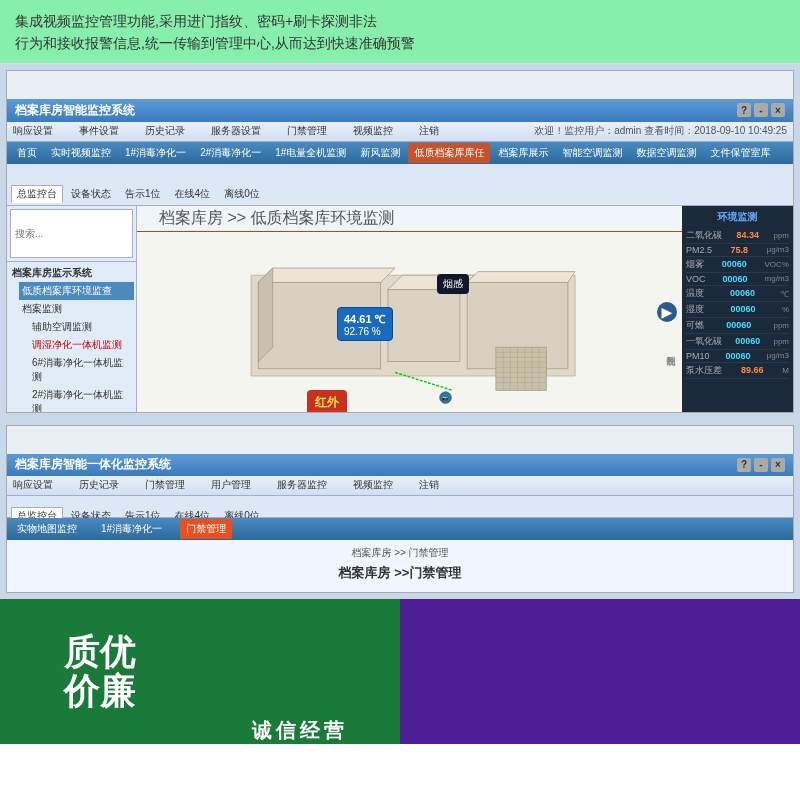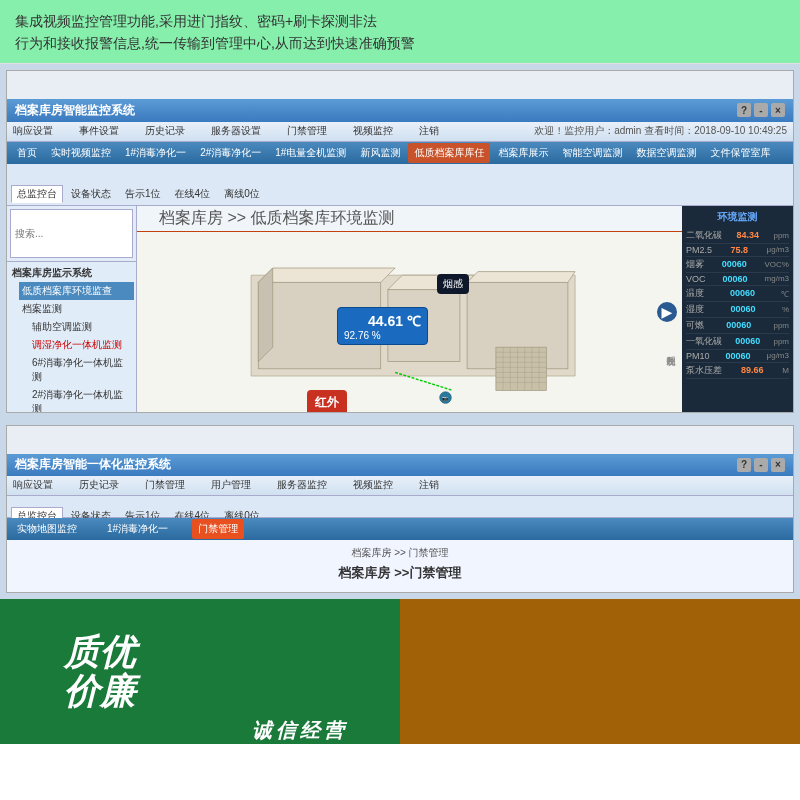--- a/index.html
+++ b/index.html
@@ -222,24 +222,23 @@
       padding: 1px 0;
       border-bottom: 1px solid #2a3a4a;
     }
     .env-name { color: #aaa; font-size: 9px; }
     .env-val { color: #4df; font-size: 9px; font-weight: bold; }
     .env-unit { color: #888; font-size: 8px; text-align: right; }
     .env-val.highlight { color: #f84; }
 
     
     .bottom-section {
-      background: #a16207;
+      background: #4c1d95;
       display: flex;
       height: 145px;
-      font-style: italic;
     }
     .bottom-left {
       width: 200px;
       background: #1a7a3a;
       display: flex;
       align-items: center;
       justify-content: center;
       flex-direction: column;
       padding: 10px;
     }
@@ -291,24 +290,24 @@
       z-index: 10;
     }
     .tag-blue {
       background: #1a6abf;
       color: white;
       border-radius: 4px;
       padding: 3px 6px;
       font-size: 10px;
       border: 1px solid #0a4a8f;
     }
-    .tag-blue .tag-val { font-size: 14px; font-weight: bold; margin-left: 24px; }
+    .tag-blue .tag-val { font-size: 11px; font-weight: bold; }
     .tag-red {
       background: #c83020;
-      color: #ffffff;
+      color: #fde047;
       border-radius: 4px;
       padding: 4px 8px;
       font-size: 12px;
       font-weight: bold;
     }
     .tag-teal {
       background: #0f172a;
       color: white;
       border-radius: 4px;
       padding: 3px 6px;
@@ -354,21 +353,21 @@
       border-radius: 50%;
       cursor: pointer;
     }
 
     .nav-menu-2 {
       background: linear-gradient(to bottom, #4a8abf, #2a6a9f);
       display: flex;
       align-items: center;
       padding: 0 4px;
       min-height: 22px;
-      gap: 18px;
+      gap: 12px;
     }
     .nav-item-2 {
       color: #fff;
       font-size: 10px;
       padding: 3px 6px;
       cursor: pointer;
       white-space: nowrap;
     }
     .nav-item-2.active {
       background: #e85020;

